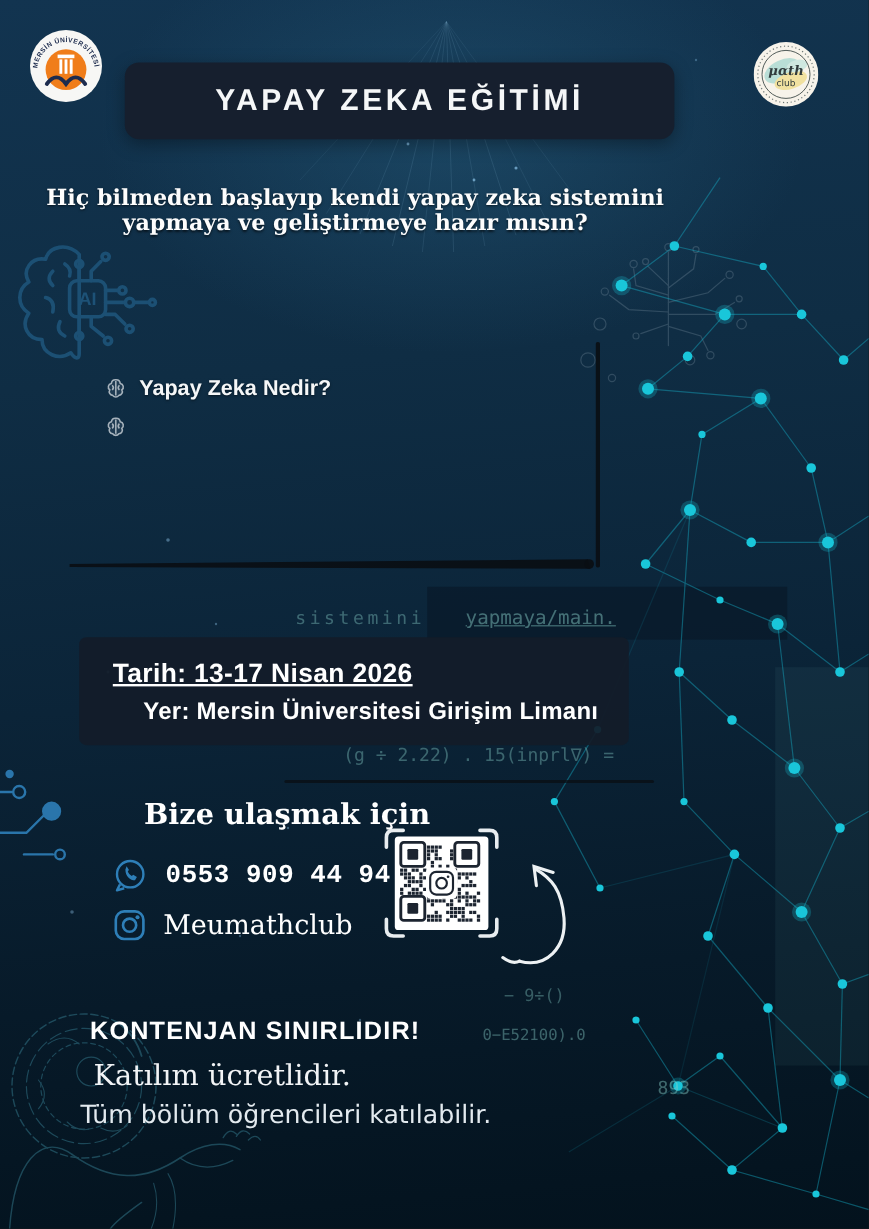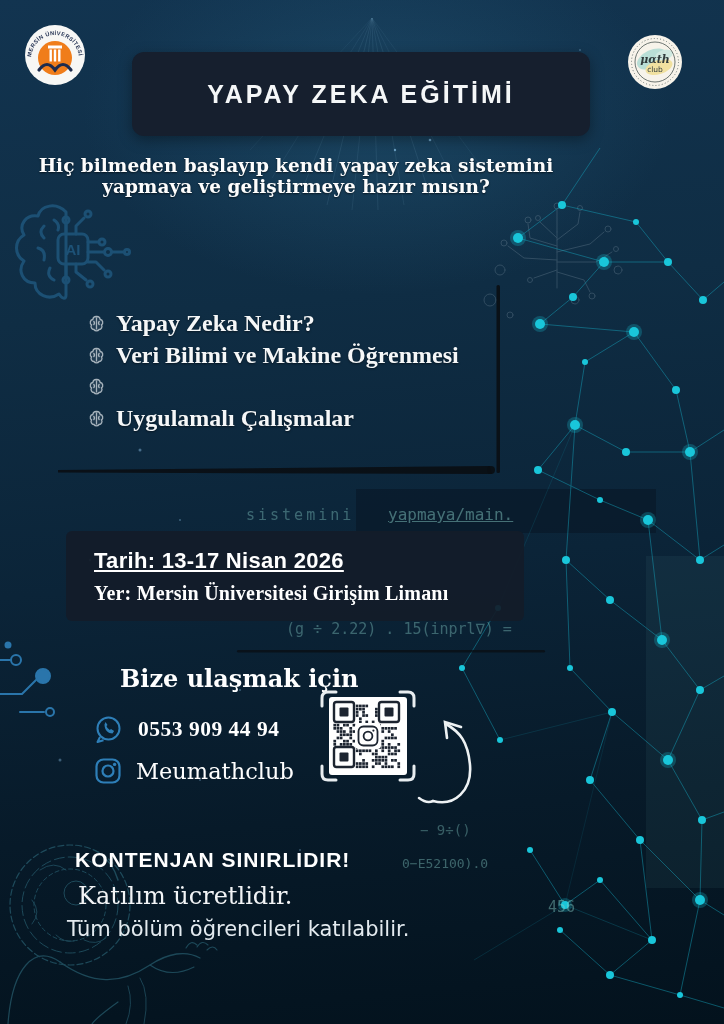--- a/index.html
+++ b/index.html
@@ -10,58 +10,58 @@
       radial-gradient(ellipse 420px 260px at 52% 11%, rgba(44,104,138,.38), transparent 70%),
       linear-gradient(175deg,#123450 0%,#0f2d44 30%,#0b2438 55%,#071a29 78%,#03121d 100%);
   }
   .abs{position:absolute;}
   .bg-svg{position:absolute;left:0;top:0;}
 
   
   .uni-logo{left:25px;top:25px;width:60px;height:60px;}
   .club-logo{left:628px;top:35px;width:54px;height:54px;}
   .title-banner{
-    left:132px;top:52px;width:458px;height:84px;background:#161f2e;border-radius:12px;
+    left:104px;top:52px;width:458px;height:64px;background:#161f2e;border-radius:12px;
     display:flex;align-items:center;justify-content:center;
     box-shadow:0 4px 14px rgba(0,0,0,.35);
   }
   .title-banner span{
     font-family:"Liberation Sans","DejaVu Sans",sans-serif;font-weight:700;
     font-size:25px;letter-spacing:3px;color:#f5f7f8;white-space:nowrap;
   }
   .headline{
     left:0;top:155px;width:592px;text-align:center;
     font-family:"DejaVu Serif",serif;font-weight:700;font-size:18.5px;color:#fdfdfd;
     text-shadow:0 1px 2px rgba(0,0,0,.6);
   }
 
   
   .topics{left:88px;top:308px;}
   .topic-row{display:flex;align-items:center;height:31.5px;}
   .topic-row svg{margin-right:11px;flex:none;}
   .topic-row span{
-    font-family:Liberation Serif, serif;font-weight:700;font-size:24px;color:#f5f7f8;
+    font-family:Liberation Sans, sans-serif;font-weight:700;font-size:18px;color:#f5f7f8;
     white-space:nowrap;text-shadow:0 1px 2px rgba(0,0,0,.5);
   }
 
   
   .event-box{
     left:66px;top:531px;width:458px;height:90px;background:rgba(19,28,41,.93);
     border-radius:6px;display:flex;flex-direction:column;justify-content:center;
     padding-left:28px;box-sizing:border-box;gap:8px;
   }
   .event-box .l1{font-family:"Liberation Sans","DejaVu Sans",sans-serif;font-weight:700;font-size:22px;letter-spacing:.3px;text-decoration:underline;}
-  .event-box .l2{font-family:Liberation Serif, serif;font-weight:700;font-size:20px;letter-spacing:.2px;}
+  .event-box .l2{font-family:Liberation Sans, sans-serif;font-weight:700;font-size:20px;letter-spacing:.2px;text-align:center;}
 
   
   .contact-heading{left:120px;top:664px;font-family:"DejaVu Serif",serif;font-weight:700;font-size:24px;}
   .contact-row{position:absolute;display:flex;align-items:center;gap:14px;}
   .row-phone{left:93px;top:714px;}
   .row-insta{left:94px;top:757px;}
-  .row-phone span{font-family:Liberation Serif, serif;font-weight:700;font-size:21.5px;letter-spacing:.5px;}
+  .row-phone span{font-family:Liberation Mono, monospace;font-weight:700;font-size:21.5px;letter-spacing:.5px;}
   .row-insta span{font-family:"DejaVu Serif",serif;font-size:22.5px;}
 
   
   .foot-warning{left:75px;top:848px;font-family:"Liberation Sans","DejaVu Sans",sans-serif;font-weight:700;font-size:21px;letter-spacing:1px;}
   .foot-fee{left:78px;top:882px;font-family:"DejaVu Serif",serif;font-size:24px;color:#f2f4f6;}
   .foot-elig{left:67px;top:917px;font-family:"DejaVu Sans",sans-serif;font-size:21px;color:#e3eaef;}
 
   
   .f{position:absolute;font-family:"DejaVu Sans Mono",monospace;color:#86ccc6;white-space:nowrap;}
   .f0{left:246px;top:506px;font-size:15px;letter-spacing:3px;opacity:.40;}
@@ -346,39 +346,27 @@
     <div class="topic-row">
       <svg width="17" height="17" viewBox="0 0 17 17">
           <path d="M8.5 1.5 a3.5 3.5 0 0 1 3.7 3 a3 3 0 0 1 1.3 5.4 a3 3 0 0 1 -2.4 4.6 a3.2 3.2 0 0 1 -5.2 0 a3 3 0 0 1 -2.4 -4.6 a3 3 0 0 1 1.3 -5.4 a3.5 3.5 0 0 1 3.7 -3 z M8.5 2.5 v12 M5.5 6 q2 2 0 4 M11.5 6 q-2 2 0 4" stroke="#c2cbd2" stroke-width="1.3" fill="rgba(190,200,210,0.12)" opacity="0.85"></path>
         </svg>
       <span>Yapay Zeka Nedir?</span>
     </div>
     <div class="topic-row">
       <svg width="17" height="17" viewBox="0 0 17 17">
           <path d="M8.5 1.5 a3.5 3.5 0 0 1 3.7 3 a3 3 0 0 1 1.3 5.4 a3 3 0 0 1 -2.4 4.6 a3.2 3.2 0 0 1 -5.2 0 a3 3 0 0 1 -2.4 -4.6 a3 3 0 0 1 1.3 -5.4 a3.5 3.5 0 0 1 3.7 -3 z M8.5 2.5 v12 M5.5 6 q2 2 0 4 M11.5 6 q-2 2 0 4" stroke="#c2cbd2" stroke-width="1.3" fill="rgba(190,200,210,0.12)" opacity="0.85"></path>
         </svg>
-      <span>Veri Bilimi ve Makine Öğrenmesi</span>
-    </div>
-    <div class="topic-row">
-      <svg width="17" height="17" viewBox="0 0 17 17">
-          <path d="M8.5 1.5 a3.5 3.5 0 0 1 3.7 3 a3 3 0 0 1 1.3 5.4 a3 3 0 0 1 -2.4 4.6 a3.2 3.2 0 0 1 -5.2 0 a3 3 0 0 1 -2.4 -4.6 a3 3 0 0 1 1.3 -5.4 a3.5 3.5 0 0 1 3.7 -3 z M8.5 2.5 v12 M5.5 6 q2 2 0 4 M11.5 6 q-2 2 0 4" stroke="#c2cbd2" stroke-width="1.3" fill="rgba(190,200,210,0.12)" opacity="0.85"></path>
-        </svg>
-    </div>
-    <div class="topic-row">
-      <svg width="17" height="17" viewBox="0 0 17 17">
-          <path d="M8.5 1.5 a3.5 3.5 0 0 1 3.7 3 a3 3 0 0 1 1.3 5.4 a3 3 0 0 1 -2.4 4.6 a3.2 3.2 0 0 1 -5.2 0 a3 3 0 0 1 -2.4 -4.6 a3 3 0 0 1 1.3 -5.4 a3.5 3.5 0 0 1 3.7 -3 z M8.5 2.5 v12 M5.5 6 q2 2 0 4 M11.5 6 q-2 2 0 4" stroke="#c2cbd2" stroke-width="1.3" fill="rgba(190,200,210,0.12)" opacity="0.85"></path>
-        </svg>
-      <span>Uygulamalı Çalışmalar</span>
     </div>
   </div>
 
   <span class="f f0">sistemini</span>
   <span class="f f1">yapmaya/main.</span>
   <span class="f f2">(g ÷ 2.22) . 15(inprl∇) =</span>
-  <span class="f f3">456</span>
+  <span class="f f3">893</span>
   <span class="f f4">0−E52100).0</span>
   <span class="f f5">− 9÷()</span>
 
   <div class="abs event-box">
     <span class="l1">Tarih: 13-17 Nisan 2026</span>
     <span class="l2">Yer: Mersin Üniversitesi Girişim Limanı</span>
   </div>
 
   <div class="abs contact-heading">Bize ulaşmak için</div>
 

